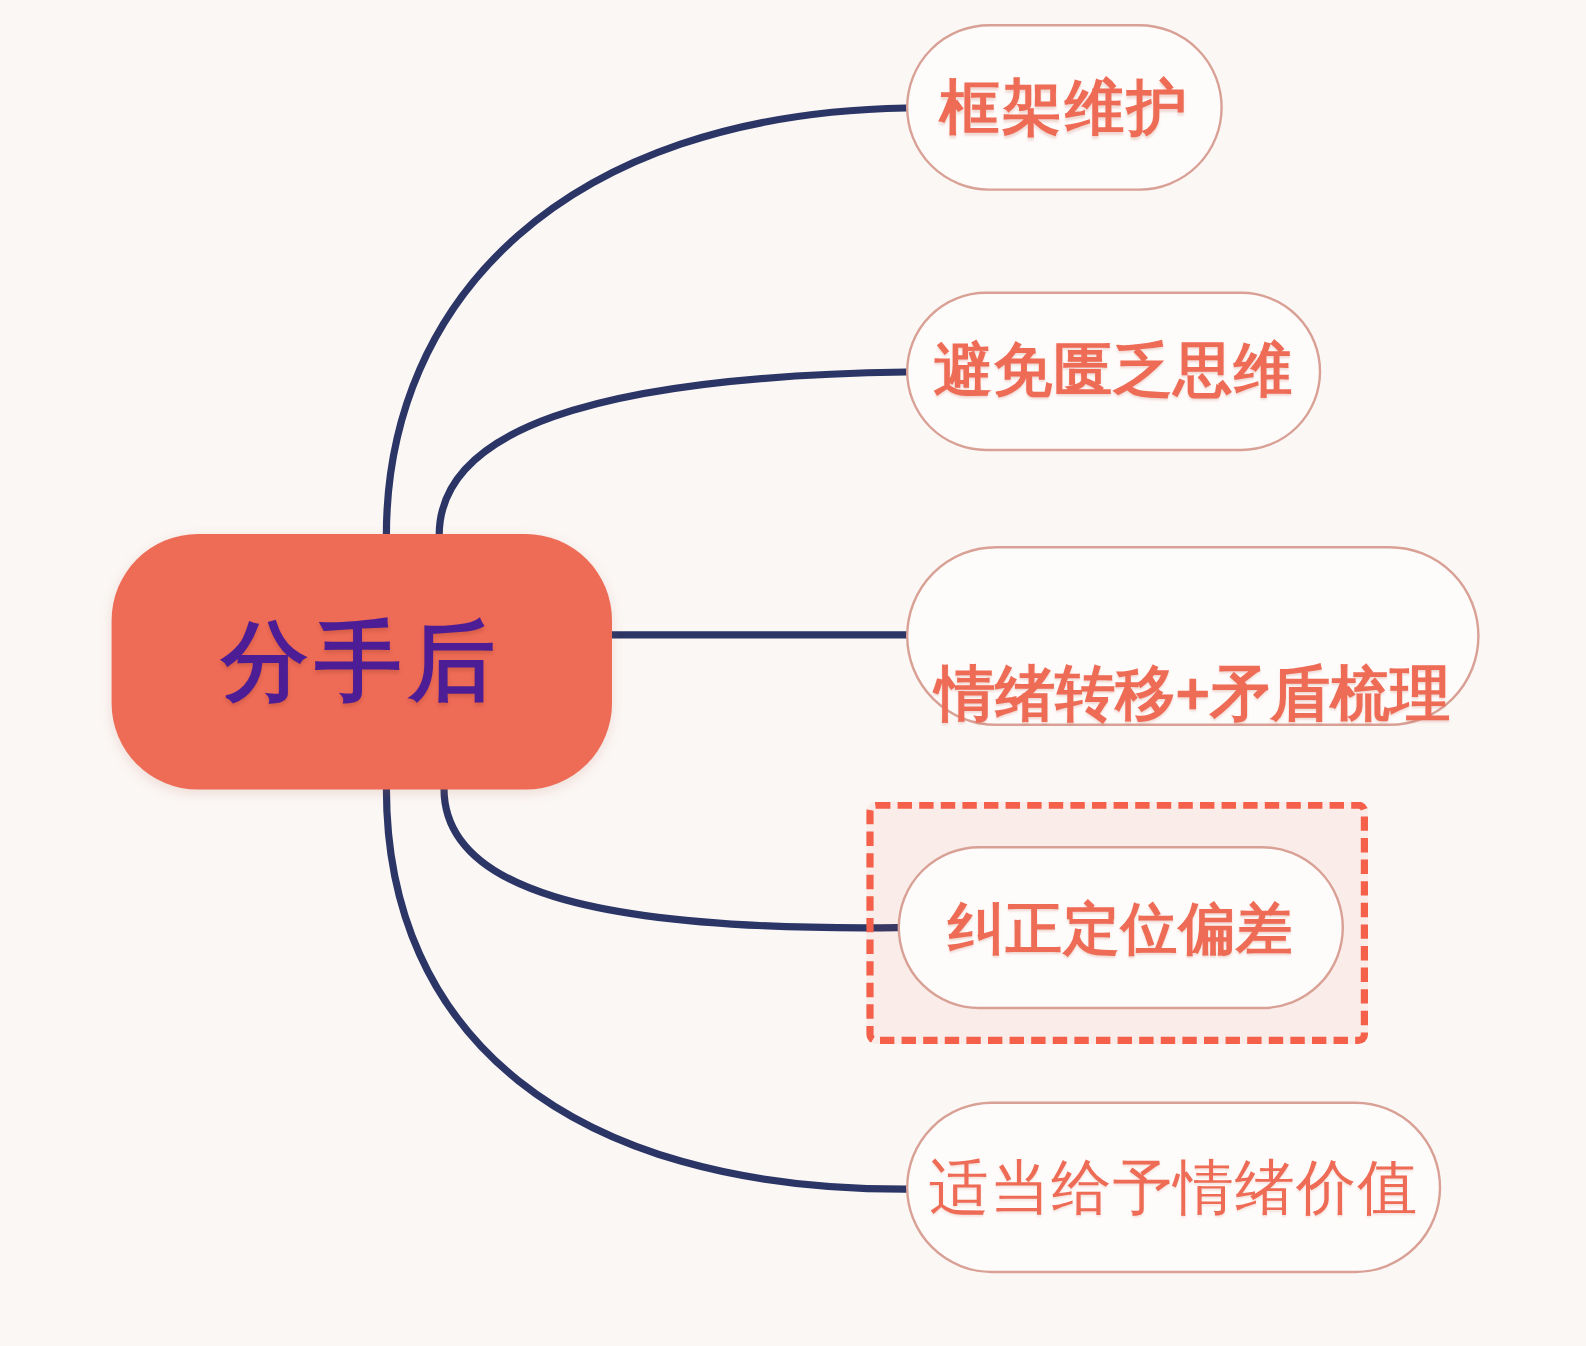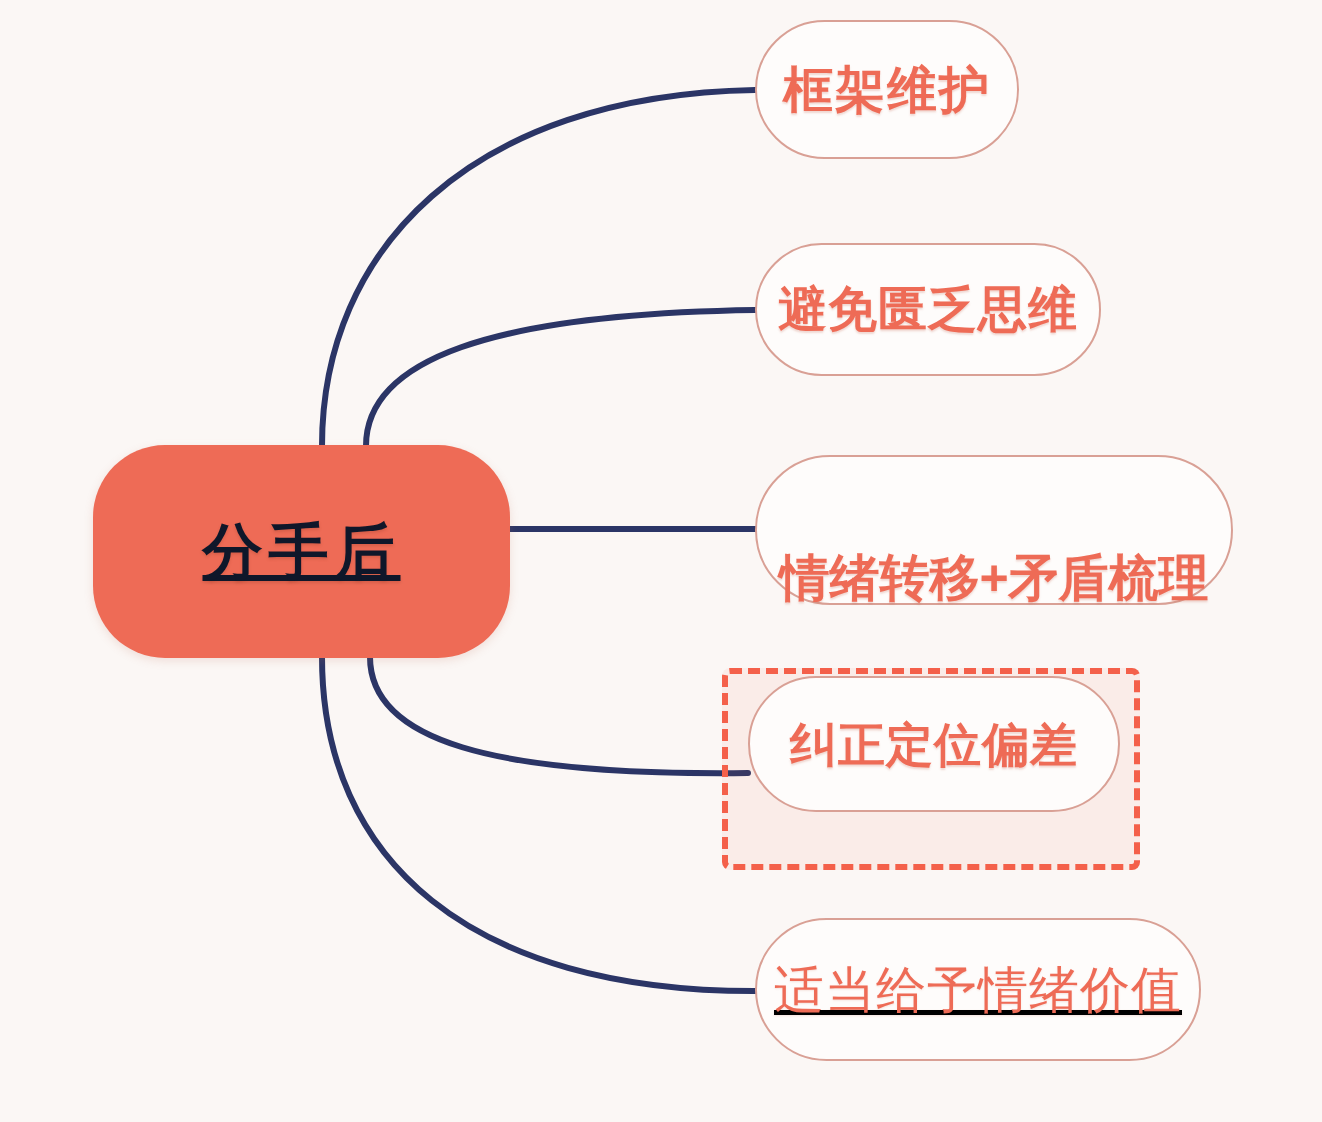--- a/index.html
+++ b/index.html
@@ -37,28 +37,27 @@
     height: 213px;
     background: #ee6b56;
     border-radius: 72px;
     display: flex;
     align-items: center;
     justify-content: center;
     box-shadow: 0 3px 10px rgba(190, 110, 90, 0.18);
     z-index: 3;
   }
   .central-label {
-    color: #0f172a;
-    font-size: 60px;
+    color: #4c1d95;
+    font-size: 72px;
     font-weight: bold;
     letter-spacing: 6px;
     line-height: 1;
     text-shadow: 0 2px 3px rgba(150, 60, 40, 0.28);
     white-space: nowrap;
-    text-decoration: underline;
   }
 
   
   .branch-node {
     position: absolute;
     background: #fefcfb;
     border: 2px solid #d9a095;
     display: flex;
     align-items: center;
     justify-content: center;
@@ -79,24 +78,24 @@
 
   #node-0 { left: 755px; top: 20px;  width: 264px; height: 139px; border-radius: 70px; }
   #node-0 .branch-label { font-size: 50px; letter-spacing: 2px; }
 
   #node-1 { left: 755px; top: 243px; width: 346px; height: 133px; border-radius: 67px; }
   #node-1 .branch-label { font-size: 49px; letter-spacing: 1px; }
 
   #node-2 { left: 755px; top: 455px; width: 478px; height: 150px; border-radius: 75px; align-items: flex-end; }
   #node-2 .branch-label { font-size: 50px; letter-spacing: 0px; }
 
-  #node-3 { left: 748px; top: 676px; width: 372px; height: 136px; border-radius: 68px; }
+  #node-3 { left: 748px; top: 705px; width: 372px; height: 136px; border-radius: 68px; }
   #node-3 .branch-label { font-size: 47px; letter-spacing: 1px; }
 
-  #node-4 { left: 755px; top: 918px; width: 446px; height: 143px; border-radius: 72px; text-decoration: underline; }
+  #node-4 { left: 755px; top: 918px; width: 446px; height: 143px; border-radius: 72px; }
   #node-4 .branch-label { font-size: 50px; letter-spacing: 1px; }
 
   
   .highlight-frame {
     position: absolute;
     left: 722px;
     top: 668px;
     width: 418px;
     height: 202px;
     border: 6px dashed #f4604a;

